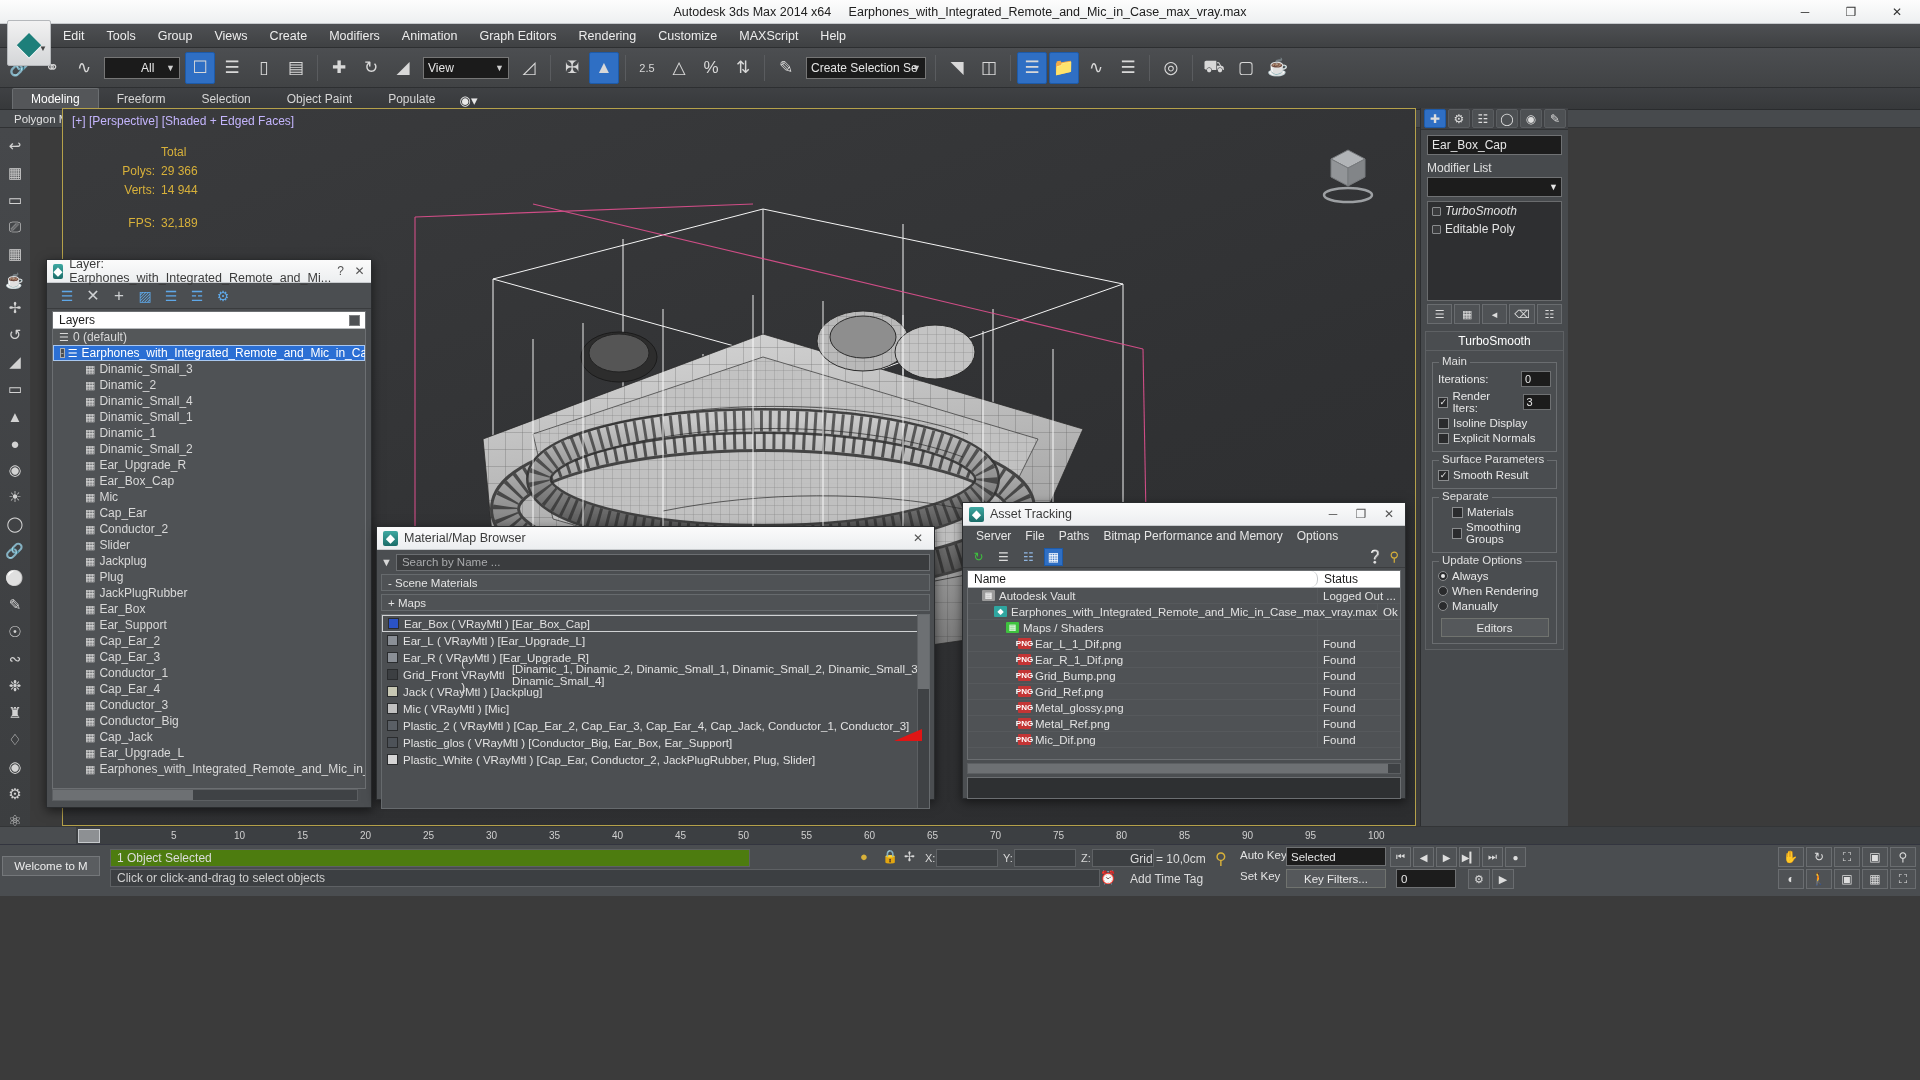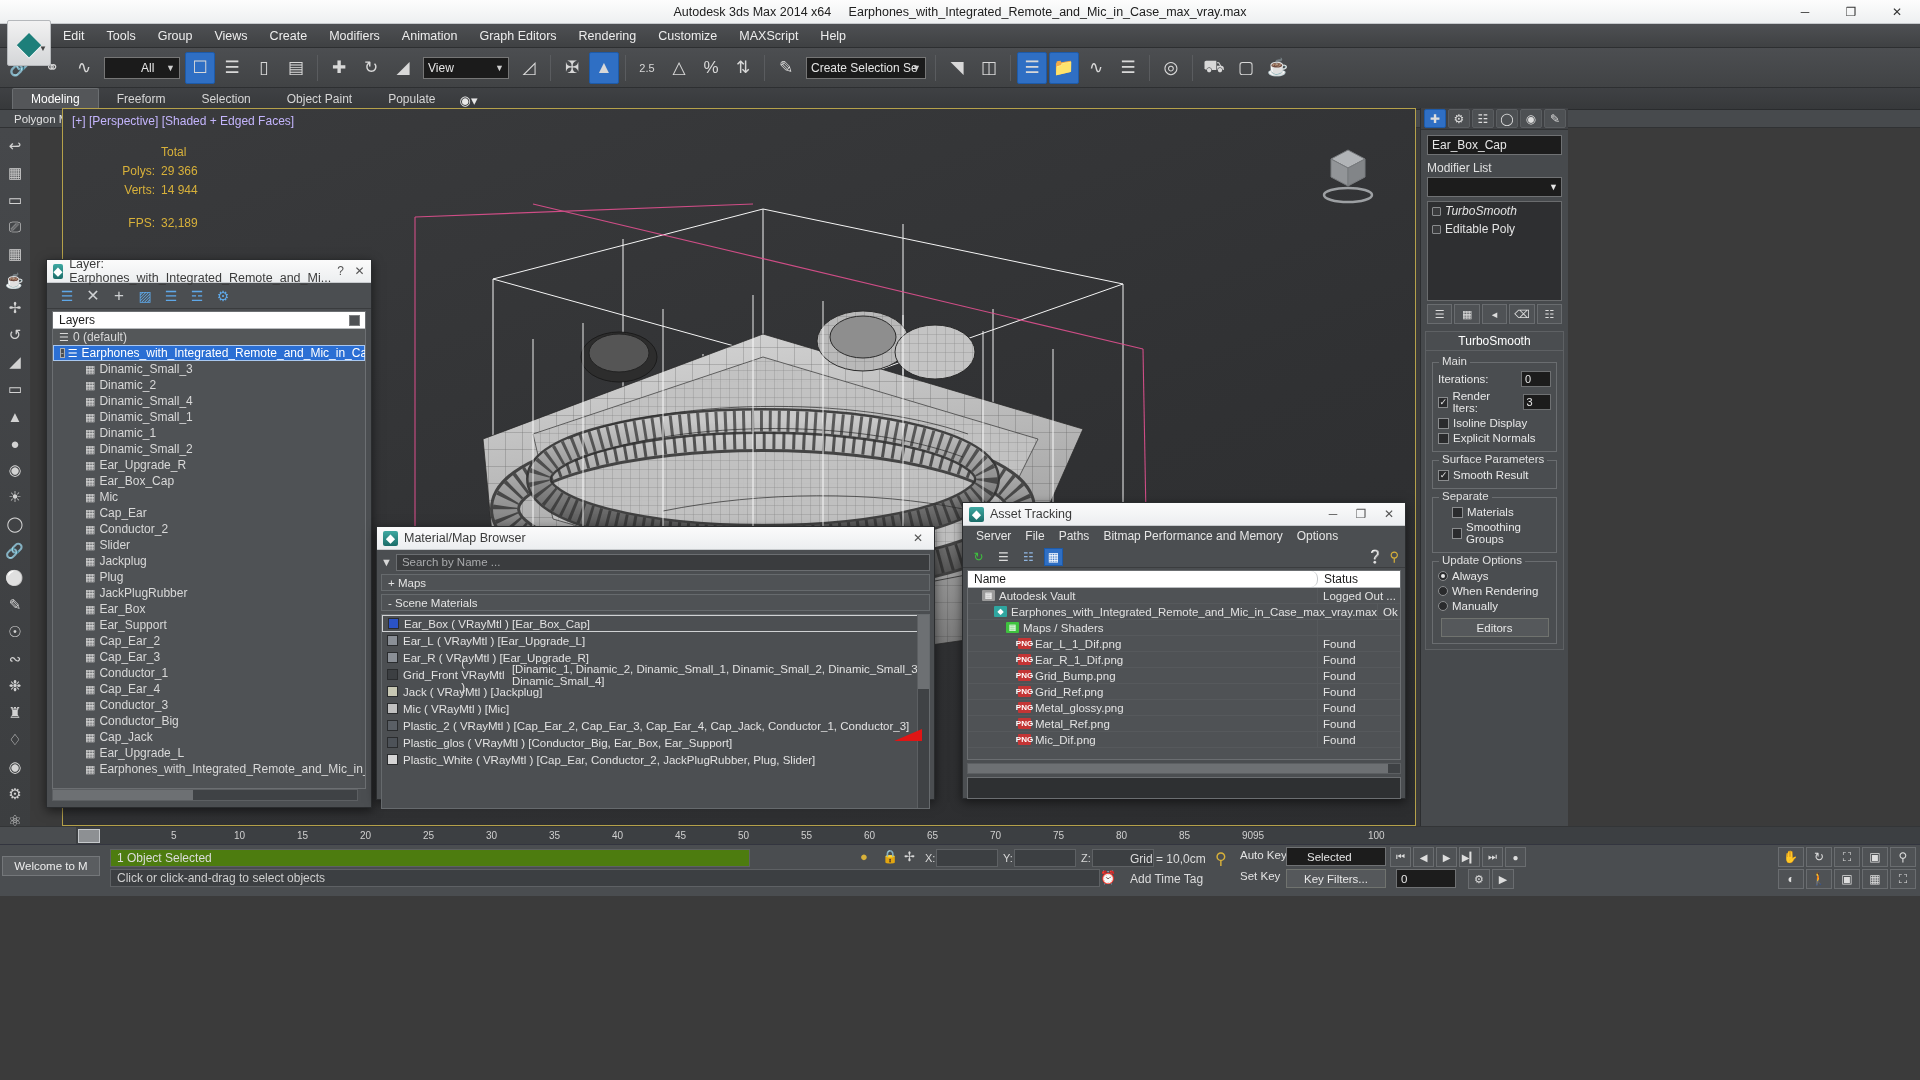--- a/index.html
+++ b/index.html
@@ -306,21 +306,21 @@
      display:flex; align-items:center; padding-left:6px; }
   .coordbox { position:absolute; top:4px; width:62px; height:18px; background:#3c3f42;
      border:1px solid #5e6164; }
   .coordlbl { position:absolute; top:7px; font-size:11px; color:#d8d8d8; }
   #gridinfo { position:absolute; left:1130px; top:7px; font-size:12px; color:#dcdcdc;}
   #addtime { position:absolute; left:1130px; top:27px; font-size:12px; color:#dcdcdc;}
   #autokey { position:absolute; left:1240px; top:4px; font-size:11.5px; color:#e2e2e2;}
   #setkey { position:absolute; left:1240px; top:25px; font-size:11.5px; color:#e2e2e2;}
   #selcombo { position:absolute; left:1286px; top:2px; width:100px; height:19px;
      background:#1c1c1c; border:1px solid #6f7173; color:#e6e6e6; font-size:11.5px;
-     display:flex; align-items:center; padding-left:20px; }
+     display:flex; align-items:center; padding-left:4px; }
   #keyfilters { position:absolute; left:1286px; top:24px; width:100px; height:19px;
      background:#55585b; border:1px solid #70736f; color:#e8e8e8; font-size:11.5px;
      display:flex; align-items:center; justify-content:center; }
   #playctl { position:absolute; left:1390px; top:2px; display:flex; gap:2px; }
   #playctl .pb { width:21px; height:20px; background:#4f5255; border:1px solid #6a6d70;
      display:flex; align-items:center; justify-content:center; font-size:10px;
      color:#ddd; }
   #navctl { position:absolute; left:1468px; top:24px; display:flex; gap:2px; }
   #navctl .nb { width:22px; height:20px; background:#4f5255; border:1px solid #6a6d70;
      display:flex; align-items:center; justify-content:center; font-size:11px;
@@ -849,22 +849,22 @@
     <span class="wb cls">✕</span>
   </div>
 
   <div id="matsearch">
     <span class="fil">▼</span>
     <div class="sbox" title="Search by Name ...">
       <span>Search by Name ...</span>
     </div>
   </div>
 
+  <div class="mgroup">- Scene Materials</div>
   <div class="mgroup">+ Maps</div>
-  <div class="mgroup">- Scene Materials</div>
 
   <div id="matlist">
     <div class="mrow sel">
       <span class="swatch" style="background:#2b53c6"></span>
       <span>Ear_Box</span>&nbsp;
       <span>( VRayMtl )</span>&nbsp;
       <span>[Ear_Box_Cap]</span>
     </div>
     <div class="mrow">
       <span class="swatch" style="background:#8a8f96"></span>
@@ -1052,21 +1052,21 @@
     <span style="left:599px">45</span>
     <span style="left:662px">50</span>
     <span style="left:725px">55</span>
     <span style="left:788px">60</span>
     <span style="left:851px">65</span>
     <span style="left:914px">70</span>
     <span style="left:977px">75</span>
     <span style="left:1040px">80</span>
     <span style="left:1103px">85</span>
     <span style="left:1166px">90</span>
-    <span style="left:1177px">95</span>
+    <span style="left:1229px">95</span>
     <span style="left:1292px">100</span>
   </div>
   <div id="tlslider"></div>
 </div>
 
 <div id="statusarea">
   <div id="welcome">Welcome to M</div>
   <div id="selinfo">1 Object Selected</div>
   <div id="prompt">Click or click-and-drag to select objects</div>
 

